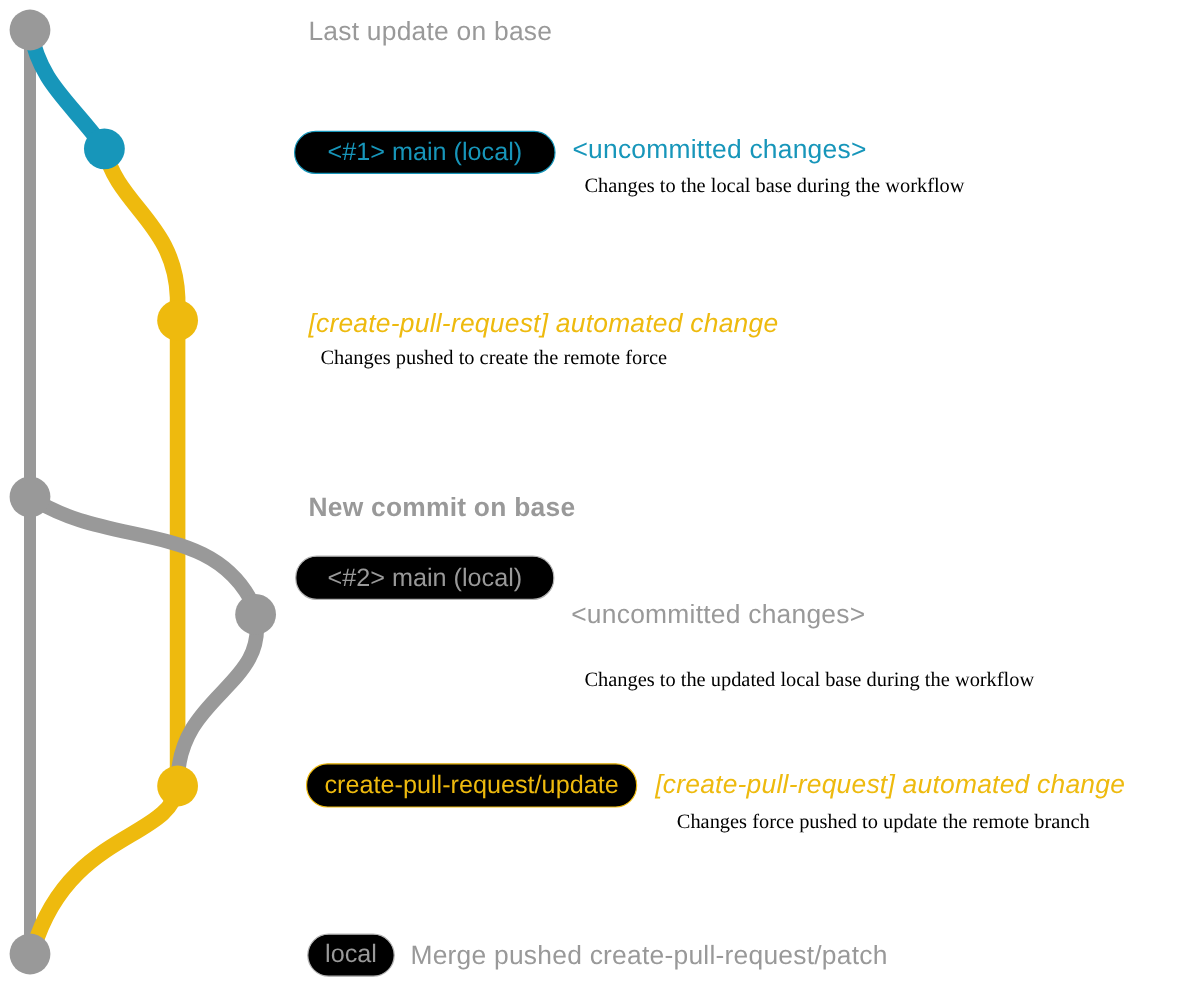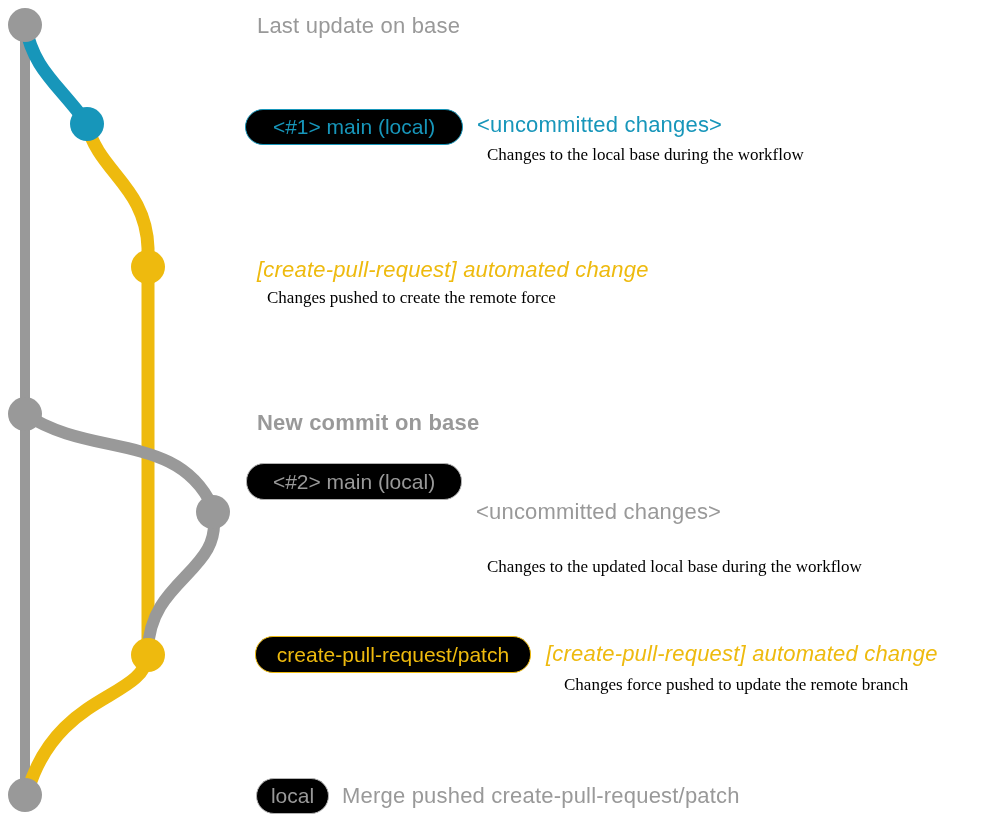--- a/index.html
+++ b/index.html
@@ -90,20 +90,20 @@
 
   <div class="heading h-yellow" style="left:257px;top:257px;">[create-pull-request] automated change</div>
   <div class="caption" style="left:267px;top:288px;">Changes pushed to create the remote force</div>
 
   <div class="heading h-gray" style="left:257px;top:410px;font-weight:bold;">New commit on base</div>
 
   <div class="pill pill-gray" style="left:246px;top:463px;width:216px;height:37px;">&lt;#2&gt; main (local)</div>
   <div class="heading h-gray" style="left:476px;top:499px;">&lt;uncommitted changes&gt;</div>
   <div class="caption" style="left:487px;top:557px;">Changes to the updated local base during the workflow</div>
 
-  <div class="pill pill-yellow" style="left:255px;top:636px;width:276px;height:37px;">create-pull-request/patch</div>
+  <div class="pill pill-yellow" style="left:255px;top:636px;width:276px;height:37px;">create-pull-request/update</div>
   <div class="heading h-yellow" style="left:546px;top:641px;">[create-pull-request] automated change</div>
   <div class="caption" style="left:564px;top:675px;">Changes force pushed to update the remote branch</div>
 
   <div class="pill pill-gray" style="left:256px;top:778px;width:73px;height:36px;">local</div>
   <div class="heading h-gray" style="left:342px;top:783px;">Merge pushed create-pull-request/patch</div>
 
 </div>
 
 </body></html>

